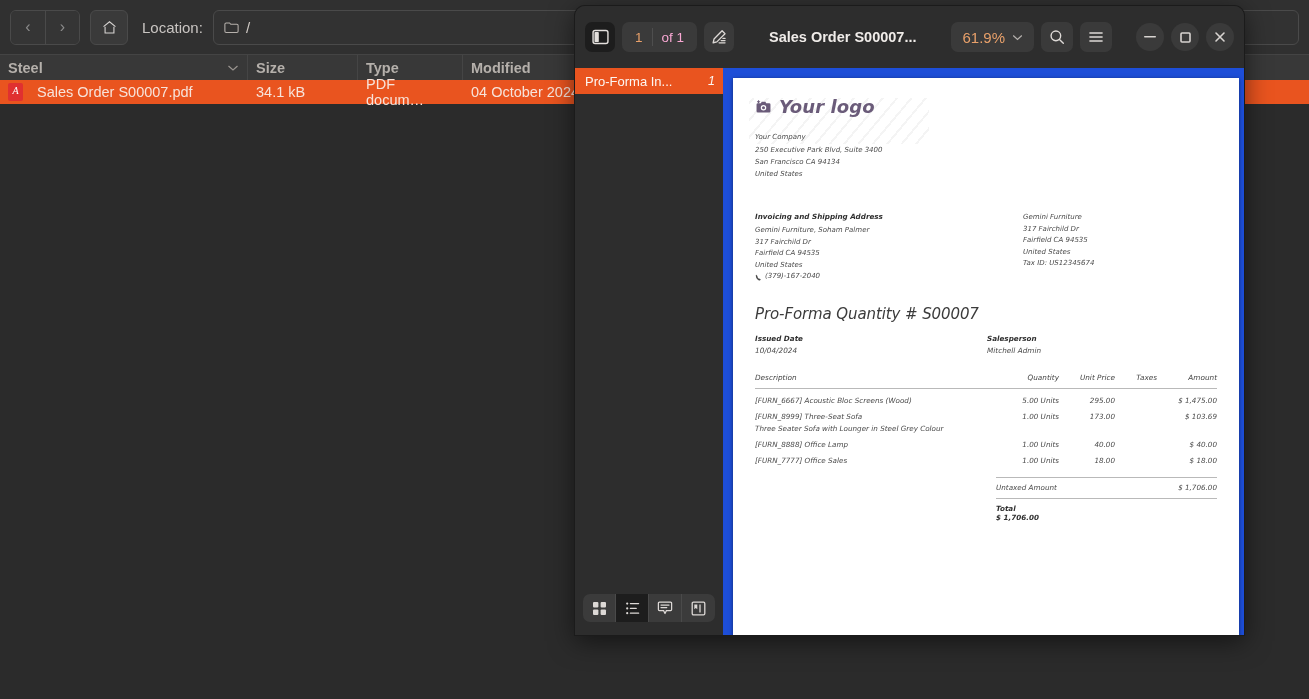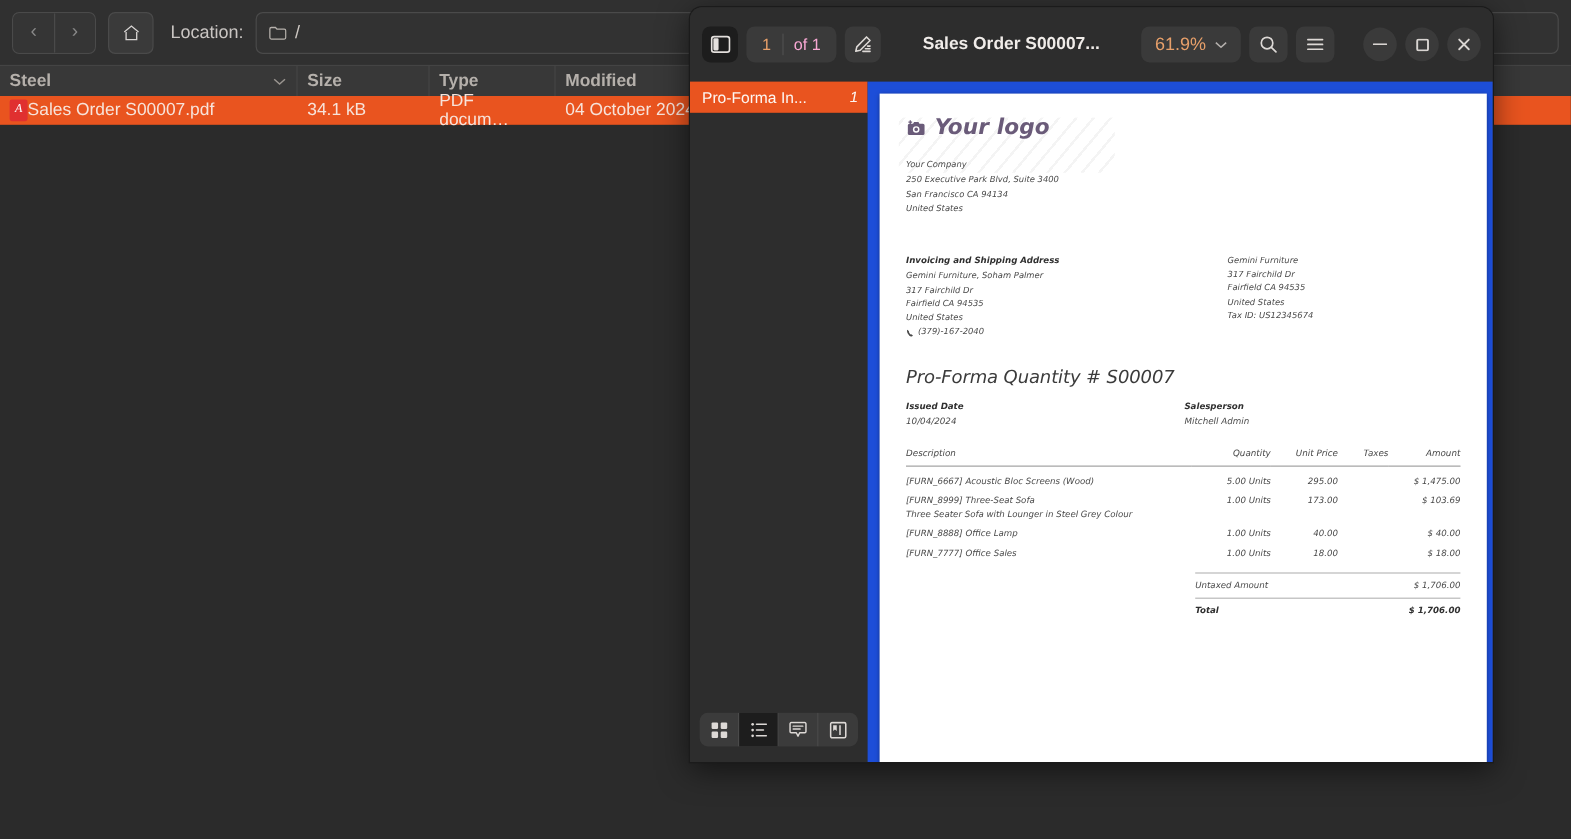--- a/index.html
+++ b/index.html
@@ -81,21 +81,21 @@
   .col-mod  { flex: 1; border-right: none !important; }
 
   .fm-row {
     position: absolute; top: 80px; left: 0; right: 0; height: 24px;
     background: #e9541f;
     display: flex; align-items: center;
     color: #f7e3da;
     font-size: 14.5px;
   }
   .fm-row > div { padding: 0 8px; display: flex; align-items: center; height: 100%; }
-  .fm-row .col-name { width: 248px; gap: 0; justify-content: flex-start; text-align: right; }
+  .fm-row .col-name { width: 248px; gap: 14px; justify-content: flex-start; text-align: right; }
 
   .pdf-fileicon {
     width: 15px; height: 18px;
     background: #e03030;
     border-radius: 2px;
     position: relative;
     display: inline-block;
     flex: none;
   }
   .pdf-fileicon::after {
@@ -318,21 +318,21 @@
     margin-top: 12px;
     margin-left: 241px;
     font-size: 7.2px;
     color: #4a4a4a;
   }
   .tot-row {
     display: flex; justify-content: space-between;
     border-top: 1px solid #b9b9b9;
     padding: 5px 0 6px 0;
   }
-  .tot-row.bold { font-weight: bold; color: #2f2f2f; }
+  .tot-row.bold { font-weight: bold; color: #2f2f2f; flex-direction: column; }
 
   svg { display: block; }
 </style>
 </head>
 <body>
 
 <div id="filemanager">
 
   <div class="fm-toolbar">
     <div class="navgroup">

